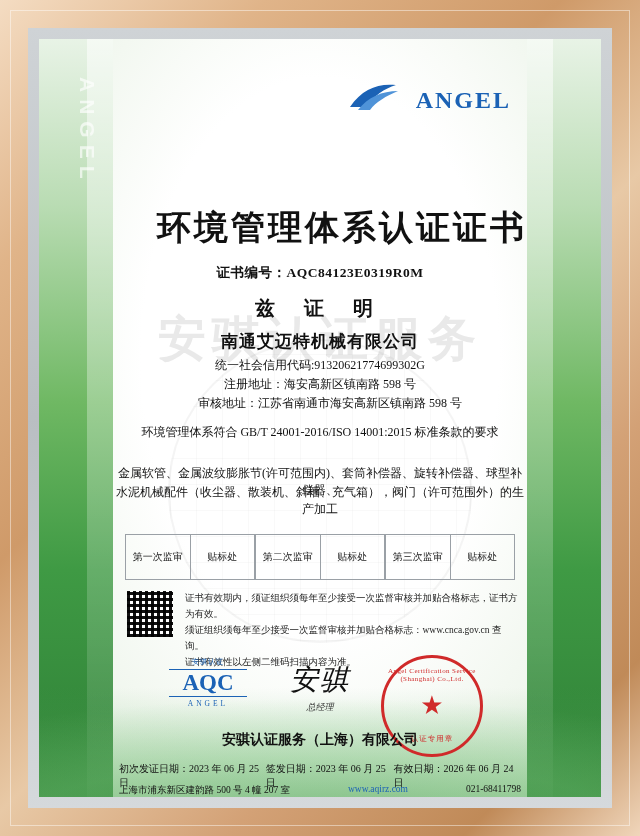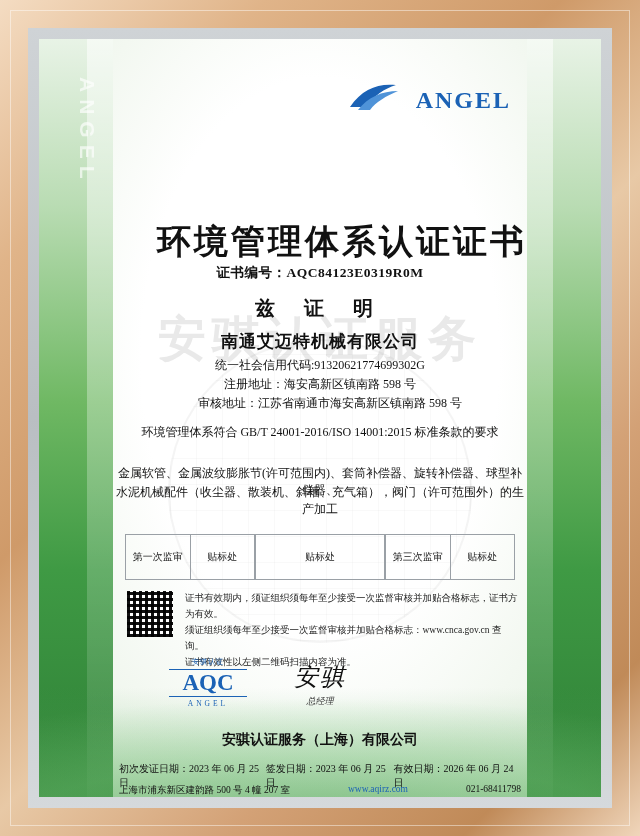--- a/index.html
+++ b/index.html
@@ -86,21 +86,21 @@
     position:absolute;right:16px;top:44px;text-align:right;
   }
   .logo-wing{
     display:inline-block;vertical-align:middle;margin-right:6px;
   }
   .logo-text{
     font-family:"Liberation Serif",serif;font-size:24px;font-weight:bold;
     color:#1b62b5;letter-spacing:2px;vertical-align:middle;
   }
   .title{
-    position:absolute;left:0;right:0;top:180px;text-align:center;
+    position:absolute;left:0;right:0;top:166px;text-align:center;
     font-size:34px;font-weight:bold;letter-spacing:3px;color:#111;
     font-family:"Liberation Serif",serif;
     padding-left:44px;
   }
   .certno{
     position:absolute;left:0;right:0;top:225px;text-align:center;
     font-size:13.5px;font-weight:bold;color:#111;letter-spacing:.5px;
   }
   .declare{
     position:absolute;left:0;right:0;top:256px;text-align:center;
@@ -159,21 +159,21 @@
   .aqc-top{font-size:7px;color:#1b62b5;letter-spacing:1px;}
   .aqc-main{
     font-family:"Liberation Serif",serif;font-weight:bold;font-size:23px;color:#1b62b5;
     border-top:1.5px solid #1b62b5;border-bottom:1.5px solid #1b62b5;line-height:26px;margin:2px 0;
   }
   .aqc-bot{font-size:7.5px;color:#1b62b5;letter-spacing:3px;}
   .sign{
     position:absolute;left:50%;transform:translateX(-50%);top:4px;text-align:center;
   }
   .sign-cal{
-    font-family:"Liberation Serif",serif;font-style:italic;font-size:24px;color:#111;
+    font-family:"Liberation Serif",serif;font-style:italic;font-size:28px;color:#111;
     letter-spacing:2px;
   }
   .sign-label{font-size:9px;color:#333;margin-top:2px;font-style:italic;}
   .seal{
     position:absolute;right:44px;top:-2px;width:96px;height:96px;border-radius:50%;
     border:3px solid #d02a2a;color:#d02a2a;
   }
   .seal-star{
     position:absolute;left:50%;top:50%;transform:translate(-50%,-50%);
     font-size:26px;color:#d02a2a;line-height:1;
@@ -236,20 +236,21 @@
           <div class="std">环境管理体系符合 GB/T 24001-2016/ISO 14001:2015 标准条款的要求</div>
           <div class="scope1">金属软管、金属波纹膨胀节(许可范围内)、套筒补偿器、旋转补偿器、球型补偿器、</div>
           <div class="scope2">水泥机械配件（收尘器、散装机、斜槽、充气箱），阀门（许可范围外）的生产加工</div>
 
           <div class="audits">
             <div class="audit-box">
               <div class="audit-cell">第一次监审</div>
               <div class="audit-cell">贴标处</div>
             </div>
             <div class="audit-box">
+              <div class="audit-cell">第二次监审</div>
               <div class="audit-cell">贴标处</div>
             </div>
             <div class="audit-box">
               <div class="audit-cell">第三次监审</div>
               <div class="audit-cell">贴标处</div>
             </div>
           </div>
 
           <div class="qr"></div>
           <div class="legal">
@@ -263,20 +264,25 @@
               <div class="aqc-top">安骐认证</div>
               <div class="aqc-main">AQC</div>
               <div class="aqc-bot">ANGEL</div>
             </div>
 
             <div class="sign">
               <div class="sign-cal">安骐</div>
               <div class="sign-label">总经理</div>
             </div>
 
+            <div class="seal">
+              <div class="seal-top">Angel Certification Service (Shanghai) Co.,Ltd.</div>
+              <div class="seal-star">★</div>
+              <div class="seal-bot">认证专用章</div>
+            </div>
           </div>
 
           <div class="issuer">安骐认证服务（上海）有限公司</div>
 
           <div class="dates">
             <div>初次发证日期：2023 年 06 月 25 日</div>
             <div>签发日期：2023 年 06 月 25 日</div>
             <div>有效日期：2026 年 06 月 24 日</div>
           </div>
           <div class="addr">

